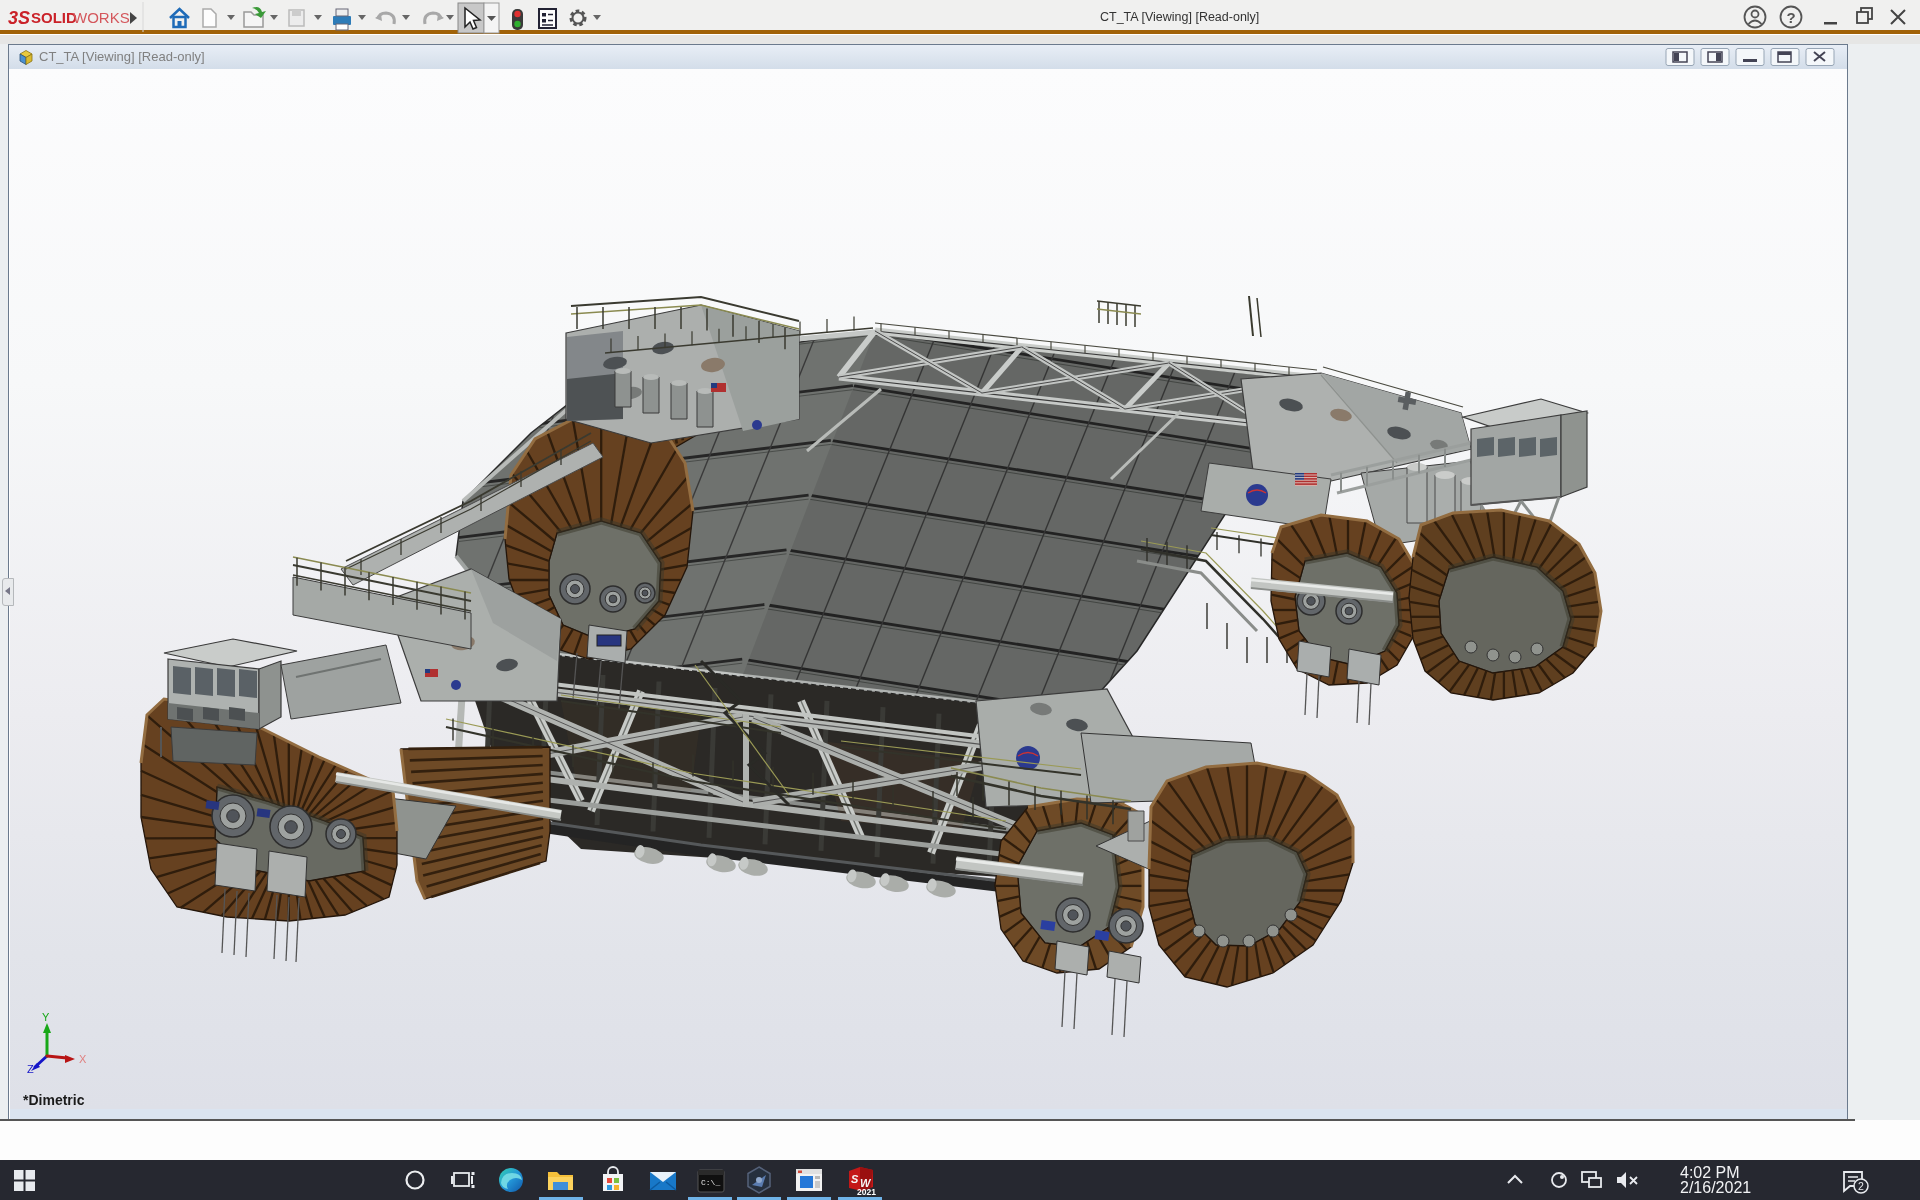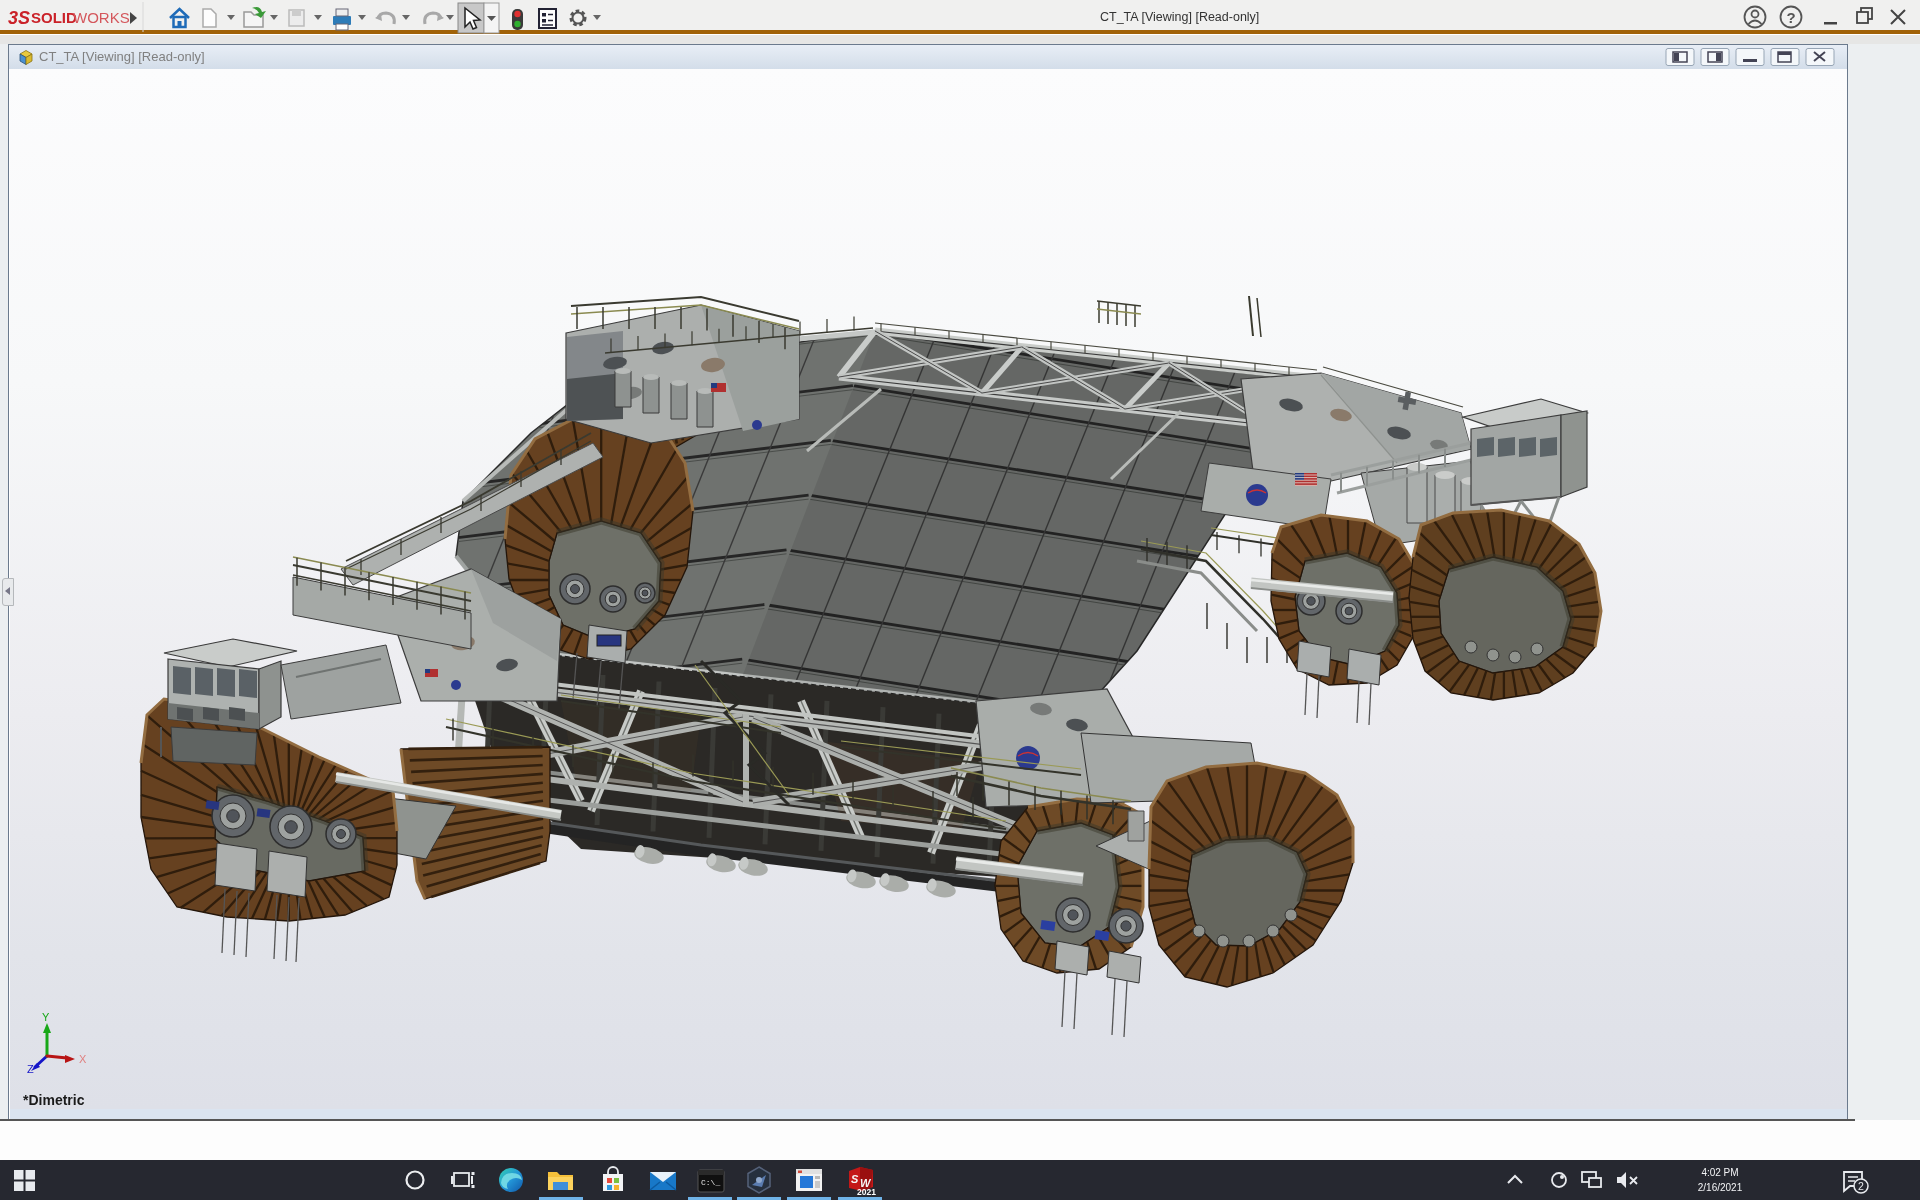--- a/index.html
+++ b/index.html
@@ -964,20 +964,20 @@
     <circle cx="14" cy="8" r="2" fill="#e8eaee"></circle>
   </svg>
   <svg class="abs" style="left:1580px;top:9px" width="26" height="22">
     <rect x="2" y="3" width="14" height="10" fill="none" stroke="#e8eaee" stroke-width="1.8"></rect>
     <rect x="9" y="9" width="12" height="9" fill="#262830" stroke="#e8eaee" stroke-width="1.8"></rect>
   </svg>
   <svg class="abs" style="left:1614px;top:9px" width="28" height="22">
     <path d="M 3 8 h 4 l 5 -5 v 16 l -5 -5 h -4 z" fill="#e8eaee"></path>
     <path d="M 16 8 l 7 7 m 0 -7 l -7 7" stroke="#e8eaee" stroke-width="1.8"></path>
   </svg>
-  <div class="abs" style="left:1680px;top:5px;width:80px;text-align:center;font-size:10px;color:#f2f3f5;line-height:15px">4:02 PM<br>2/16/2021</div>
+  <div class="abs" style="left:1680px;top:5px;width:80px;text-align:left;font-size:16px;color:#f2f3f5;line-height:15px">4:02 PM<br>2/16/2021</div>
   <svg class="abs" style="left:1840px;top:8px" width="34" height="28">
     <path d="M 4 4 h 18 v 14 h -12 l -6 5 z" fill="none" stroke="#e8eaee" stroke-width="1.8"></path>
     <line x1="8" y1="9" x2="18" y2="9" stroke="#e8eaee" stroke-width="1.5"></line>
     <line x1="8" y1="13" x2="15" y2="13" stroke="#e8eaee" stroke-width="1.5"></line>
     <circle cx="21" cy="18" r="7" fill="#262830" stroke="#e8eaee" stroke-width="1.5"></circle>
     <text x="18" y="22" font-size="10.5" fill="#e8eaee">2</text>
   </svg>
 </div>
 </body></html>

